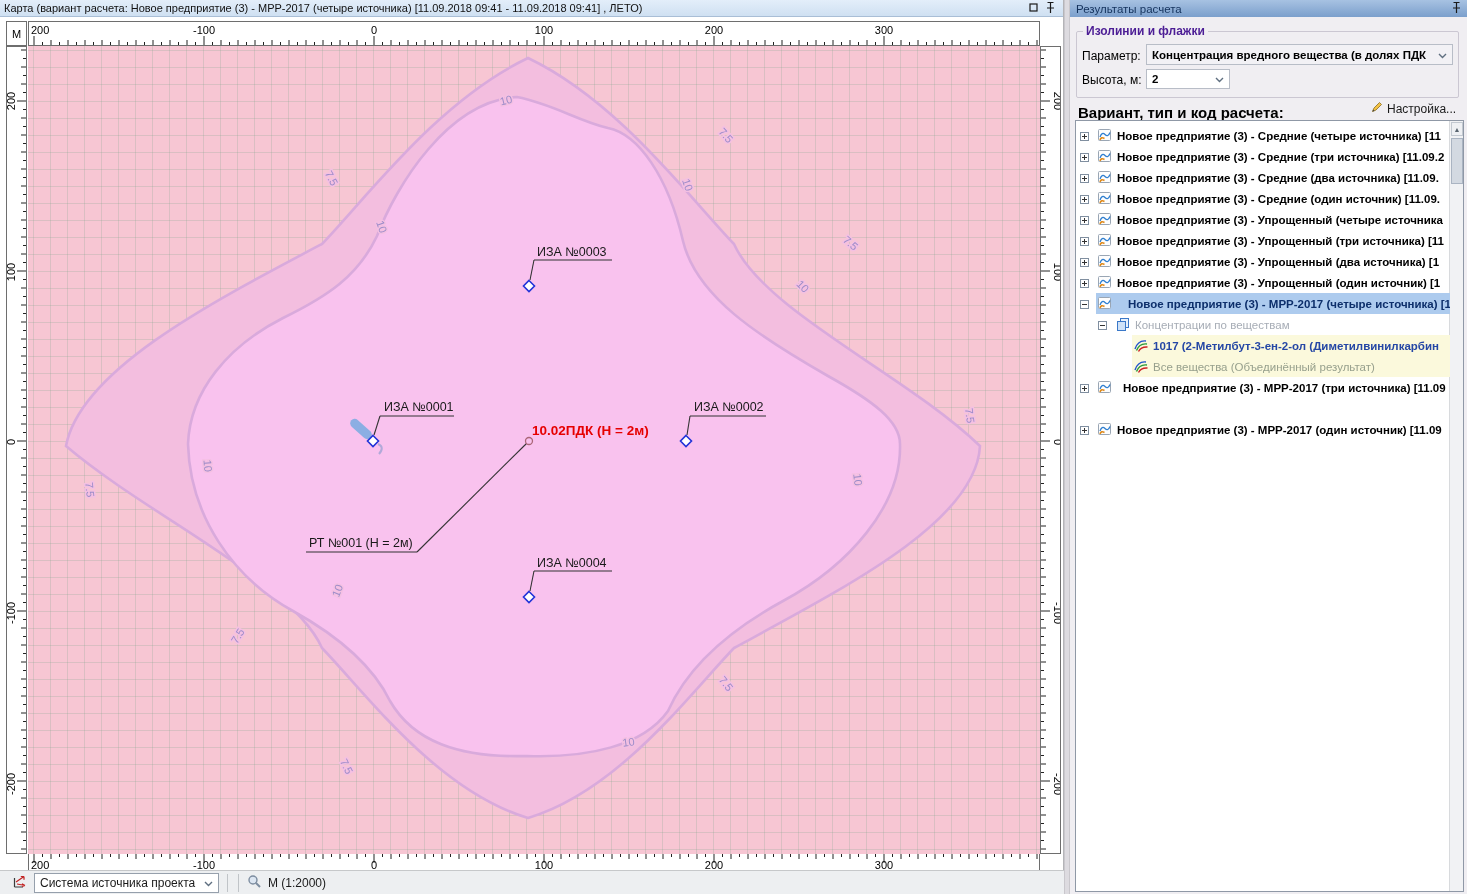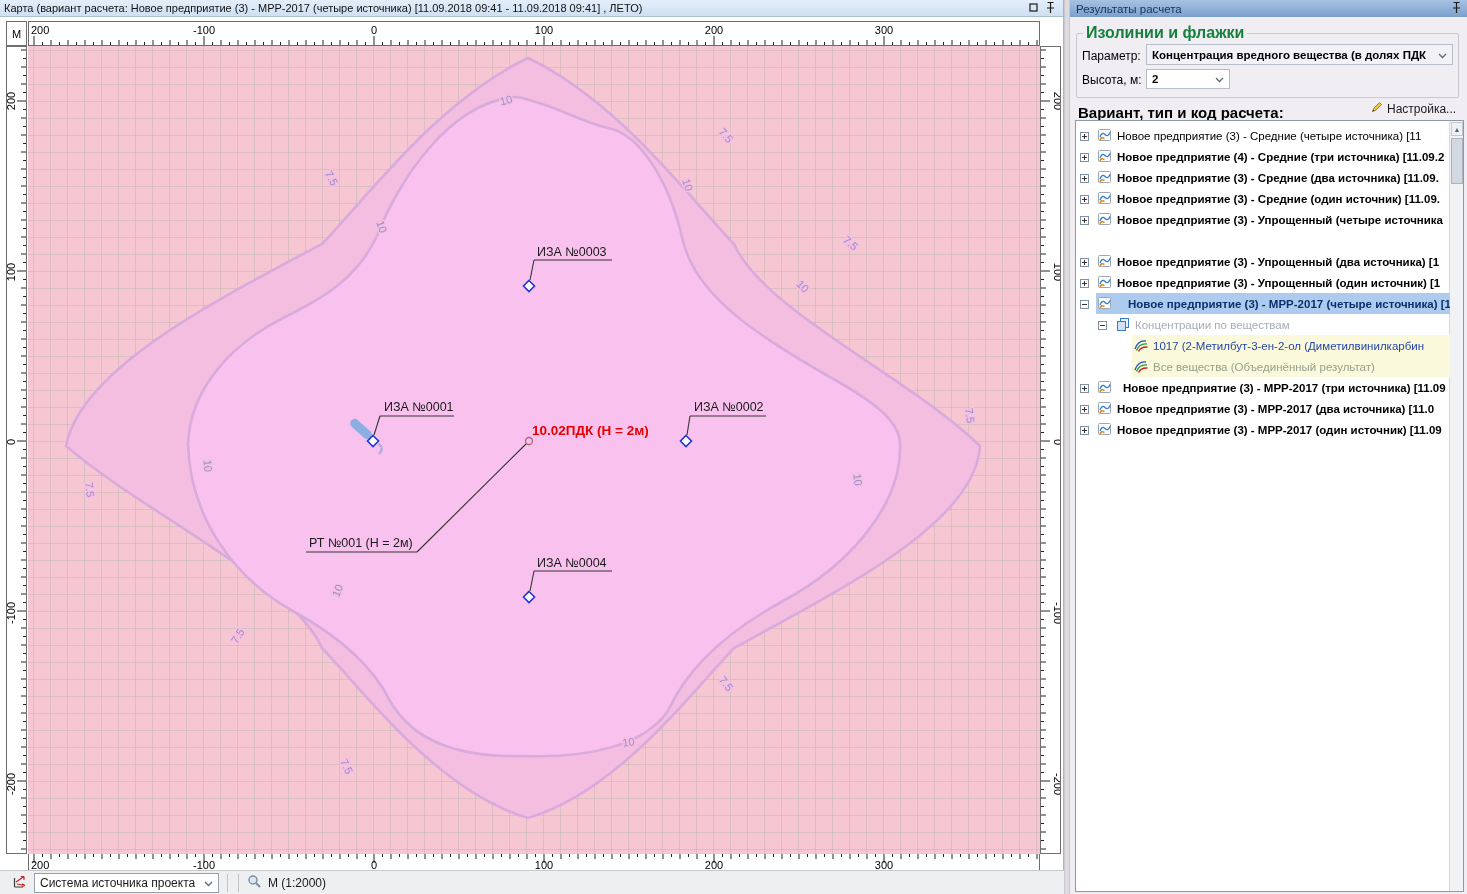--- a/index.html
+++ b/index.html
@@ -43,21 +43,21 @@
   
   .right-panel { position:absolute; left:1070px; top:0; width:397px; height:894px;
     background:#f0eef2; }
   .panel-header { position:absolute; left:0; top:0; width:100%; height:17px;
     background:linear-gradient(#a7c2e2,#7b9fcc); color:#14325c; font-size:11.5px;
     display:flex; align-items:center; padding:0 6px; }
   .panel-header .pin { margin-left:auto; }
 
   fieldset.gbox { position:absolute; left:6px; top:24px; width:383px; height:74px;
     border:1px solid #cbc7d2; border-radius:2px; }
-  fieldset.gbox legend { font-size:16px; font-weight:bold; color:#15803d; margin-left:6px; padding:0 3px; }
+  fieldset.gbox legend { font-size:12px; font-weight:bold; color:#4c1d95; margin-left:6px; padding:0 3px; }
   .form-label { position:absolute; font-size:12px; color:#000; }
   .combo { position:absolute; border:1px solid #b8bdc7; background:#fff; display:flex;
     align-items:center; padding:0 5px; font-size:11.5px; font-weight:bold; color:#000;
     white-space:nowrap; overflow:hidden; }
   .combo .chev { margin-left:auto; flex:none; }
   .combo.flat { background:#f2f1f5; }
 
   .variants-label { position:absolute; left:8px; top:104px; font-size:15px; font-weight:bold; color:#000; }
   .settings-link { position:absolute; left:300px; top:101px; display:flex; align-items:center;
     gap:4px; font-size:12px; color:#1a1a1a; cursor:default; }
@@ -693,36 +693,36 @@
               <rect x="0.5" y="0.5" width="8" height="8" fill="#fff" stroke="#808fa0"></rect>
               <line x1="2" y1="4.5" x2="7" y2="4.5" stroke="#333"></line>
               <line x1="4.5" y1="2" x2="4.5" y2="7" stroke="#333"></line>
             </svg></span>
           <div class="content" style="left: 20px;">
             <span style="flex: 0 0 auto;"><svg width="14" height="14" viewBox="0 0 14 14">
                 <rect x="0.5" y="1.5" width="12" height="11" rx="1" fill="#fdfdfd" stroke="#9aa6b4"></rect>
                 <path d="M2 9 Q4 3.5 7 6.5 T12 4.5" fill="none" stroke="#2f7fd0" stroke-width="1.3"></path>
                 <path d="M2 12 Q3 8.5 6.5 10.5" fill="none" stroke="#e08a1a" stroke-width="1.6"></path>
               </svg></span>
-            <span class="lbl" style="font-weight: normal; color: rgb(0, 0, 0);">Новое предприятие (3) - Средние (четыре источника) [11</span>
+            <span class="lbl" style="font-weight: bold; color: rgb(0, 0, 0);">Новое предприятие (3) - Средние (четыре источника) [11</span>
           </div>
         </div>
         <div class="trow" style="top: 25px;">
           <span class="expander" style="left: 4px;"><svg width="9" height="9" viewBox="0 0 9 9">
               <rect x="0.5" y="0.5" width="8" height="8" fill="#fff" stroke="#808fa0"></rect>
               <line x1="2" y1="4.5" x2="7" y2="4.5" stroke="#333"></line>
               <line x1="4.5" y1="2" x2="4.5" y2="7" stroke="#333"></line>
             </svg></span>
           <div class="content" style="left: 20px;">
             <span style="flex: 0 0 auto;"><svg width="14" height="14" viewBox="0 0 14 14">
                 <rect x="0.5" y="1.5" width="12" height="11" rx="1" fill="#fdfdfd" stroke="#9aa6b4"></rect>
                 <path d="M2 9 Q4 3.5 7 6.5 T12 4.5" fill="none" stroke="#2f7fd0" stroke-width="1.3"></path>
                 <path d="M2 12 Q3 8.5 6.5 10.5" fill="none" stroke="#e08a1a" stroke-width="1.6"></path>
               </svg></span>
-            <span class="lbl" style="font-weight: bold; color: rgb(0, 0, 0);">Новое предприятие (4) - Средние (три источника) [11.09.2</span>
+            <span class="lbl" style="font-weight: bold; color: rgb(0, 0, 0);">Новое предприятие (3) - Средние (три источника) [11.09.2</span>
           </div>
         </div>
         <div class="trow" style="top: 46px;">
           <span class="expander" style="left: 4px;"><svg width="9" height="9" viewBox="0 0 9 9">
               <rect x="0.5" y="0.5" width="8" height="8" fill="#fff" stroke="#808fa0"></rect>
               <line x1="2" y1="4.5" x2="7" y2="4.5" stroke="#333"></line>
               <line x1="4.5" y1="2" x2="4.5" y2="7" stroke="#333"></line>
             </svg></span>
           <div class="content" style="left: 20px;">
             <span style="flex: 0 0 auto;"><svg width="14" height="14" viewBox="0 0 14 14">
@@ -754,20 +754,35 @@
               <line x1="2" y1="4.5" x2="7" y2="4.5" stroke="#333"></line>
               <line x1="4.5" y1="2" x2="4.5" y2="7" stroke="#333"></line>
             </svg></span>
           <div class="content" style="left: 20px;">
             <span style="flex: 0 0 auto;"><svg width="14" height="14" viewBox="0 0 14 14">
                 <rect x="0.5" y="1.5" width="12" height="11" rx="1" fill="#fdfdfd" stroke="#9aa6b4"></rect>
                 <path d="M2 9 Q4 3.5 7 6.5 T12 4.5" fill="none" stroke="#2f7fd0" stroke-width="1.3"></path>
                 <path d="M2 12 Q3 8.5 6.5 10.5" fill="none" stroke="#e08a1a" stroke-width="1.6"></path>
               </svg></span>
             <span class="lbl" style="font-weight: bold; color: rgb(0, 0, 0);">Новое предприятие (3) - Упрощенный (четыре источника</span>
+          </div>
+        </div>
+        <div class="trow" style="top: 109px;">
+          <span class="expander" style="left: 4px;"><svg width="9" height="9" viewBox="0 0 9 9">
+              <rect x="0.5" y="0.5" width="8" height="8" fill="#fff" stroke="#808fa0"></rect>
+              <line x1="2" y1="4.5" x2="7" y2="4.5" stroke="#333"></line>
+              <line x1="4.5" y1="2" x2="4.5" y2="7" stroke="#333"></line>
+            </svg></span>
+          <div class="content" style="left: 20px;">
+            <span style="flex: 0 0 auto;"><svg width="14" height="14" viewBox="0 0 14 14">
+                <rect x="0.5" y="1.5" width="12" height="11" rx="1" fill="#fdfdfd" stroke="#9aa6b4"></rect>
+                <path d="M2 9 Q4 3.5 7 6.5 T12 4.5" fill="none" stroke="#2f7fd0" stroke-width="1.3"></path>
+                <path d="M2 12 Q3 8.5 6.5 10.5" fill="none" stroke="#e08a1a" stroke-width="1.6"></path>
+              </svg></span>
+            <span class="lbl" style="font-weight: bold; color: rgb(0, 0, 0);">Новое предприятие (3) - Упрощенный (три источника) [11</span>
           </div>
         </div>
         <div class="trow" style="top: 130px;">
           <span class="expander" style="left: 4px;"><svg width="9" height="9" viewBox="0 0 9 9">
               <rect x="0.5" y="0.5" width="8" height="8" fill="#fff" stroke="#808fa0"></rect>
               <line x1="2" y1="4.5" x2="7" y2="4.5" stroke="#333"></line>
               <line x1="4.5" y1="2" x2="4.5" y2="7" stroke="#333"></line>
             </svg></span>
           <div class="content" style="left: 20px;">
             <span style="flex: 0 0 auto;"><svg width="14" height="14" viewBox="0 0 14 14">
@@ -820,21 +835,21 @@
             <span class="lbl" style="color: rgb(167, 173, 182);">Концентрации по веществам</span>
           </div>
         </div>
         <div class="trow" style="top: 214px;">
           <div class="content" style="left: 56px; background: rgb(251, 249, 220);">
             <span style="flex: 0 0 auto;"><svg width="14" height="14" viewBox="0 0 14 14">
                 <path d="M1 11 Q4 2 12 3" fill="none" stroke="#2255cc" stroke-width="1.4"></path>
                 <path d="M2.5 12.5 Q5.5 5 13 6" fill="none" stroke="#2a9a3a" stroke-width="1.4"></path>
                 <path d="M4.5 13.5 Q7 8.5 13.5 9" fill="none" stroke="#cc2222" stroke-width="1.4"></path>
               </svg></span>
-            <span class="lbl" style="font-weight: normal; color: rgb(37, 71, 165);">1017 (2-Метилбут-3-ен-2-ол (Диметилвинилкарбин</span>
+            <span class="lbl" style="font-weight: bold; color: rgb(37, 71, 165);">1017 (2-Метилбут-3-ен-2-ол (Диметилвинилкарбин</span>
           </div>
         </div>
         <div class="trow" style="top: 235px;">
           <div class="content" style="left: 56px; background: rgb(251, 249, 220);">
             <span style="flex: 0 0 auto;"><svg width="14" height="14" viewBox="0 0 14 14">
                 <path d="M1 11 Q4 2 12 3" fill="none" stroke="#2255cc" stroke-width="1.4"></path>
                 <path d="M2.5 12.5 Q5.5 5 13 6" fill="none" stroke="#2a9a3a" stroke-width="1.4"></path>
                 <path d="M4.5 13.5 Q7 8.5 13.5 9" fill="none" stroke="#cc2222" stroke-width="1.4"></path>
               </svg></span>
             <span class="lbl" style="color: rgb(151, 160, 141);">Все вещества (Объединённый результат)</span>
@@ -848,35 +863,20 @@
             </svg></span>
           <div class="content" style="left: 20px; gap: 11px;">
             <span style="flex: 0 0 auto;"><svg width="14" height="14" viewBox="0 0 14 14">
                 <rect x="0.5" y="1.5" width="12" height="11" rx="1" fill="#fdfdfd" stroke="#9aa6b4"></rect>
                 <path d="M2 9 Q4 3.5 7 6.5 T12 4.5" fill="none" stroke="#2f7fd0" stroke-width="1.3"></path>
                 <path d="M2 12 Q3 8.5 6.5 10.5" fill="none" stroke="#e08a1a" stroke-width="1.6"></path>
               </svg></span>
             <span class="lbl" style="font-weight: bold; color: rgb(0, 0, 0);">Новое предприятие (3) - МРР-2017 (три источника) [11.09</span>
           </div>
         </div>
-        <div class="trow" style="top: 277px;">
-          <span class="expander" style="left: 4px;"><svg width="9" height="9" viewBox="0 0 9 9">
-              <rect x="0.5" y="0.5" width="8" height="8" fill="#fff" stroke="#808fa0"></rect>
-              <line x1="2" y1="4.5" x2="7" y2="4.5" stroke="#333"></line>
-              <line x1="4.5" y1="2" x2="4.5" y2="7" stroke="#333"></line>
-            </svg></span>
-          <div class="content" style="left: 20px;">
-            <span style="flex: 0 0 auto;"><svg width="14" height="14" viewBox="0 0 14 14">
-                <rect x="0.5" y="1.5" width="12" height="11" rx="1" fill="#fdfdfd" stroke="#9aa6b4"></rect>
-                <path d="M2 9 Q4 3.5 7 6.5 T12 4.5" fill="none" stroke="#2f7fd0" stroke-width="1.3"></path>
-                <path d="M2 12 Q3 8.5 6.5 10.5" fill="none" stroke="#e08a1a" stroke-width="1.6"></path>
-              </svg></span>
-            <span class="lbl" style="font-weight: bold; color: rgb(0, 0, 0);">Новое предприятие (3) -  МРР-2017 (два источника) [11.0</span>
-          </div>
-        </div>
         <div class="trow" style="top: 298px;">
           <span class="expander" style="left: 4px;"><svg width="9" height="9" viewBox="0 0 9 9">
               <rect x="0.5" y="0.5" width="8" height="8" fill="#fff" stroke="#808fa0"></rect>
               <line x1="2" y1="4.5" x2="7" y2="4.5" stroke="#333"></line>
               <line x1="4.5" y1="2" x2="4.5" y2="7" stroke="#333"></line>
             </svg></span>
           <div class="content" style="left: 20px;">
             <span style="flex: 0 0 auto;"><svg width="14" height="14" viewBox="0 0 14 14">
                 <rect x="0.5" y="1.5" width="12" height="11" rx="1" fill="#fdfdfd" stroke="#9aa6b4"></rect>
                 <path d="M2 9 Q4 3.5 7 6.5 T12 4.5" fill="none" stroke="#2f7fd0" stroke-width="1.3"></path>

